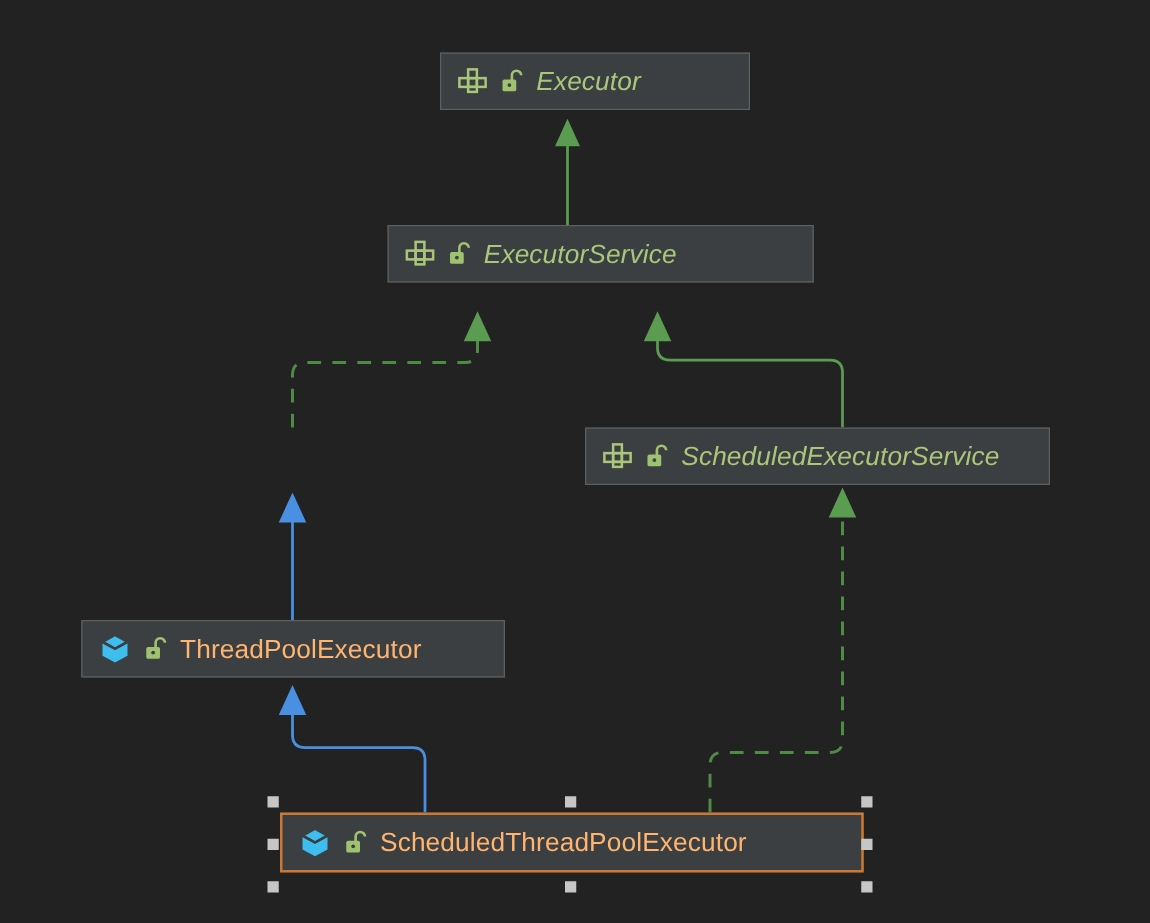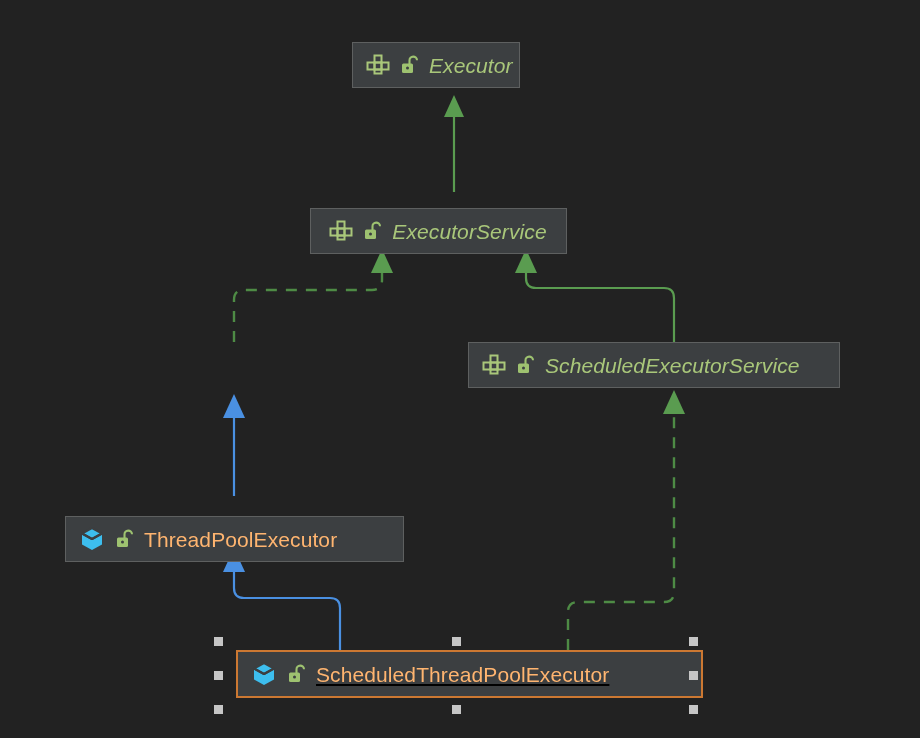--- a/index.html
+++ b/index.html
@@ -104,39 +104,39 @@
       <path d="M340,650 L340,608 Q340,598 330,598 L244,598 Q234,598 234,588 L234,570" fill="none" stroke="#4a90e2" stroke-width="2.2"></path>
       <path d="M234,548 L223,572 L245,572 Z" fill="#4a90e2"></path>
     </g>
 
     <g>
       <path d="M568,650 L568,612 Q568,602 578,602 L664,602 Q674,602 674,592 L674,414" fill="none" stroke="#4e8b45" stroke-width="2.4" stroke-dasharray="11 9" stroke-linecap="butt"></path>
       <path d="M674,390 L663,414 L685,414 Z" fill="#5a9c50"></path>
     </g>
   </svg>
 
-  <div class="node" style="left:352px; top:42px; width:168px; height:46px;">
+  <div class="node" style="left:352px; top:42px; width:248px; height:46px;">
     <svg class="icon" width="26" height="26" viewBox="0 0 26 26">
       <g fill="none" stroke="#a9c77a" stroke-width="2">
         <rect x="9.5" y="3.5" width="7" height="7"></rect>
         <rect x="2.5" y="10.5" width="7" height="7"></rect>
         <rect x="9.5" y="10.5" width="7" height="7"></rect>
         <rect x="16.5" y="10.5" width="7" height="7"></rect>
         <rect x="9.5" y="17.5" width="7" height="4"></rect>
       </g>
     </svg>
     <svg class="icon" width="20" height="22" viewBox="0 0 20 22">
       <path d="M9.5,10 L9.5,6.5 A3.6,3.6 0 0 1 17,6.2" fill="none" stroke="#9ec270" stroke-width="2.1"></path>
       <rect x="2" y="9.5" width="11" height="9.5" rx="1.5" fill="#9ec270"></rect>
       <circle cx="7.5" cy="14" r="1.5" fill="#3c3f41"></circle>
     </svg>
     <span class="node-label label-interface">Executor</span>
   </div>
 
-  <div class="node" style="left:310px; top:208px; width:257px; height:46px;justify-content:center;">
+  <div class="node" style="left:310px; top:180px; width:341px; height:46px;">
     <svg class="icon" width="26" height="26" viewBox="0 0 26 26">
       <g fill="none" stroke="#a9c77a" stroke-width="2">
         <rect x="9.5" y="3.5" width="7" height="7"></rect>
         <rect x="2.5" y="10.5" width="7" height="7"></rect>
         <rect x="9.5" y="10.5" width="7" height="7"></rect>
         <rect x="16.5" y="10.5" width="7" height="7"></rect>
         <rect x="9.5" y="17.5" width="7" height="4"></rect>
       </g>
     </svg>
     <svg class="icon" width="20" height="22" viewBox="0 0 20 22">
@@ -159,35 +159,35 @@
       </g>
     </svg>
     <svg class="icon" width="20" height="22" viewBox="0 0 20 22">
       <path d="M9.5,10 L9.5,6.5 A3.6,3.6 0 0 1 17,6.2" fill="none" stroke="#9ec270" stroke-width="2.1"></path>
       <rect x="2" y="9.5" width="11" height="9.5" rx="1.5" fill="#9ec270"></rect>
       <circle cx="7.5" cy="14" r="1.5" fill="#3c3f41"></circle>
     </svg>
     <span class="node-label label-interface">ScheduledExecutorService</span>
   </div>
 
-  <div class="node" style="left:65px; top:516px; width:339px; height:46px;">
+  <div class="node" style="left:65px; top:496px; width:339px; height:46px;">
     <svg class="icon" width="28" height="28" viewBox="0 0 28 28">
       <path d="M14,3 L24,8.5 L24,19.5 L14,25 L4,19.5 L4,8.5 Z" fill="#3dbeee"></path>
       <path d="M14,3 L24,8.5 L14,14 L4,8.5 Z" fill="#3dbeee" stroke="#3c3f41" stroke-width="2" stroke-linejoin="round"></path>
       <path d="M4,8.5 L14,14 L24,8.5" fill="none" stroke="#3c3f41" stroke-width="2" stroke-linejoin="round"></path>
     </svg>
     <svg class="icon" width="20" height="22" viewBox="0 0 20 22">
       <path d="M9.5,10 L9.5,6.5 A3.6,3.6 0 0 1 17,6.2" fill="none" stroke="#9ec270" stroke-width="2.1"></path>
       <rect x="2" y="9.5" width="11" height="9.5" rx="1.5" fill="#9ec270"></rect>
       <circle cx="7.5" cy="14" r="1.5" fill="#3c3f41"></circle>
     </svg>
     <span class="node-label label-class">ThreadPoolExecutor</span>
   </div>
 
-  <div class="node selected" style="left:236px; top:650px; width:467px; height:48px;text-decoration:underline;">
+  <div class="node selected" style="left:224px; top:650px; width:467px; height:48px;">
     <svg class="icon" width="28" height="28" viewBox="0 0 28 28">
       <path d="M14,3 L24,8.5 L24,19.5 L14,25 L4,19.5 L4,8.5 Z" fill="#3dbeee"></path>
       <path d="M14,3 L24,8.5 L14,14 L4,8.5 Z" fill="#3dbeee" stroke="#3c3f41" stroke-width="2" stroke-linejoin="round"></path>
       <path d="M4,8.5 L14,14 L24,8.5" fill="none" stroke="#3c3f41" stroke-width="2" stroke-linejoin="round"></path>
     </svg>
     <svg class="icon" width="20" height="22" viewBox="0 0 20 22">
       <path d="M9.5,10 L9.5,6.5 A3.6,3.6 0 0 1 17,6.2" fill="none" stroke="#9ec270" stroke-width="2.1"></path>
       <rect x="2" y="9.5" width="11" height="9.5" rx="1.5" fill="#9ec270"></rect>
       <circle cx="7.5" cy="14" r="1.5" fill="#3c3f41"></circle>
     </svg>

